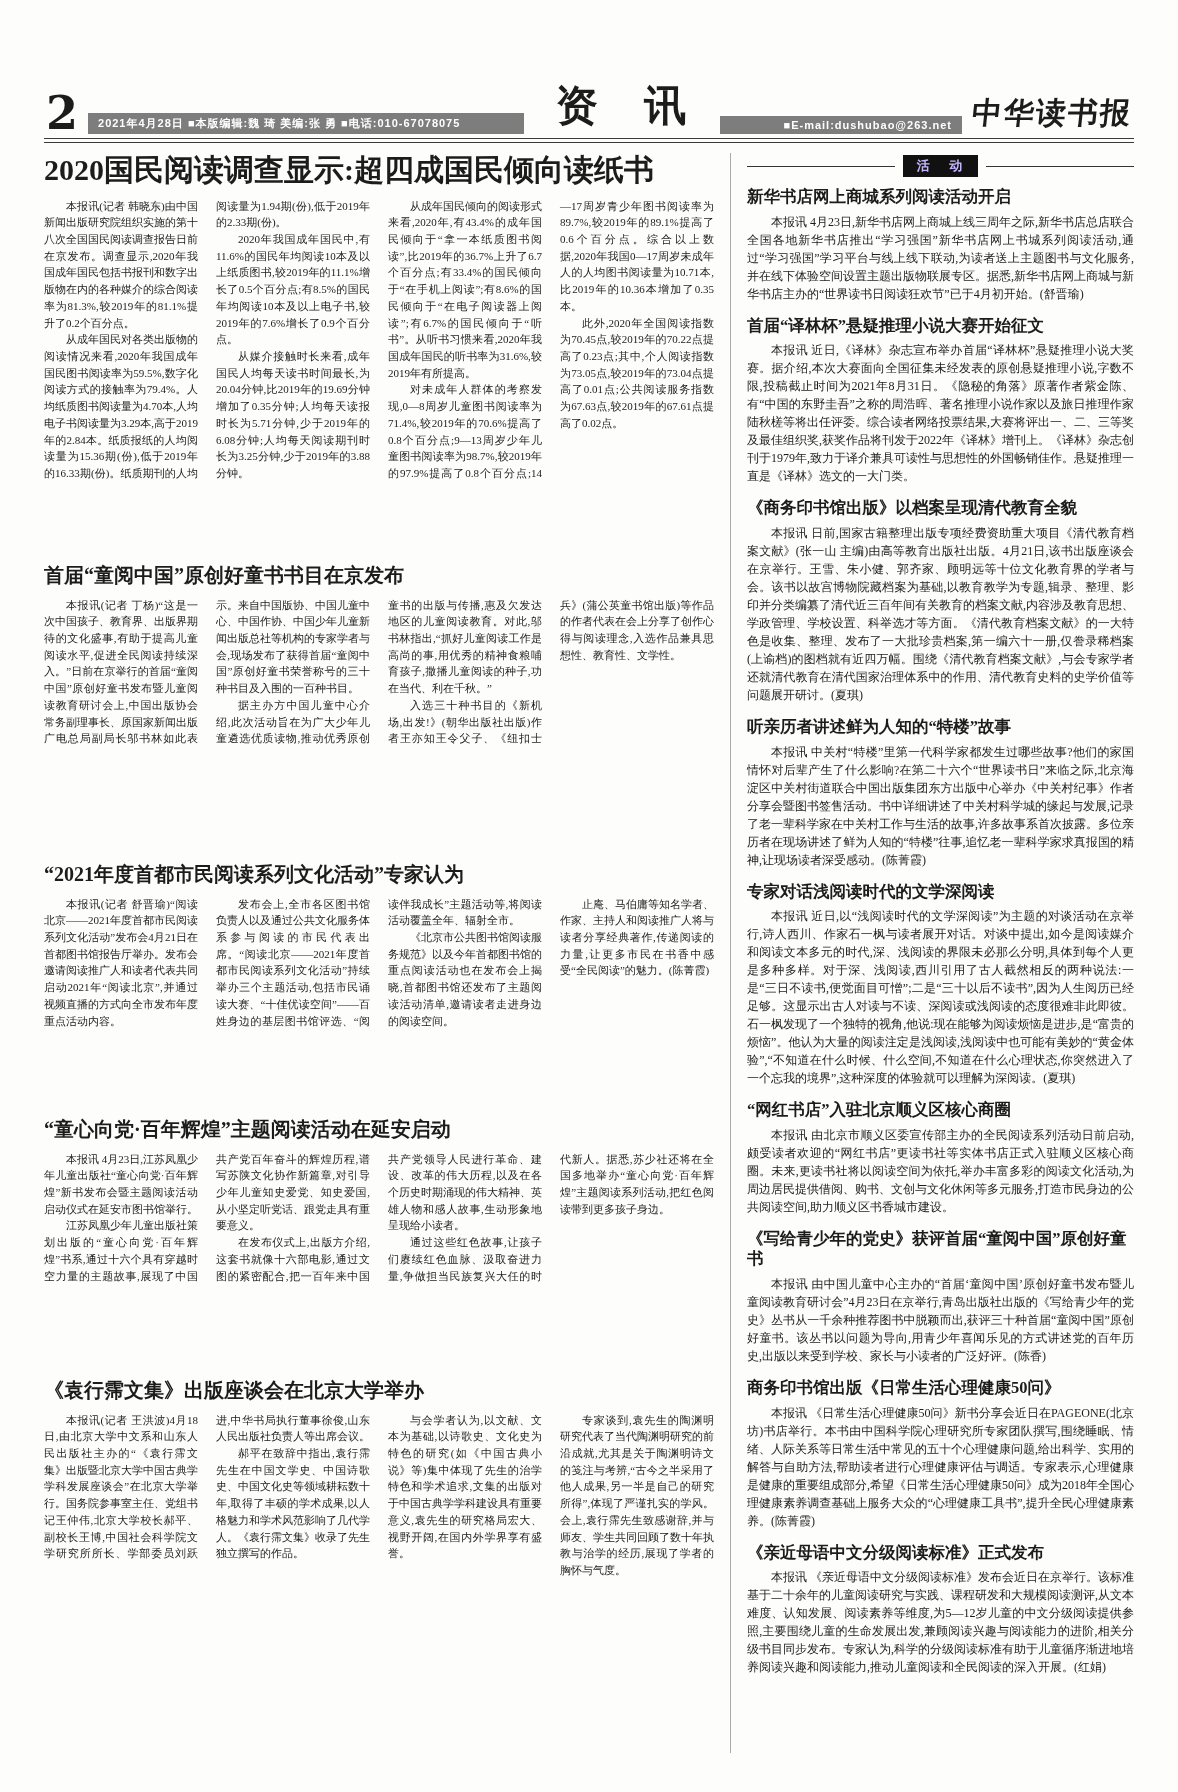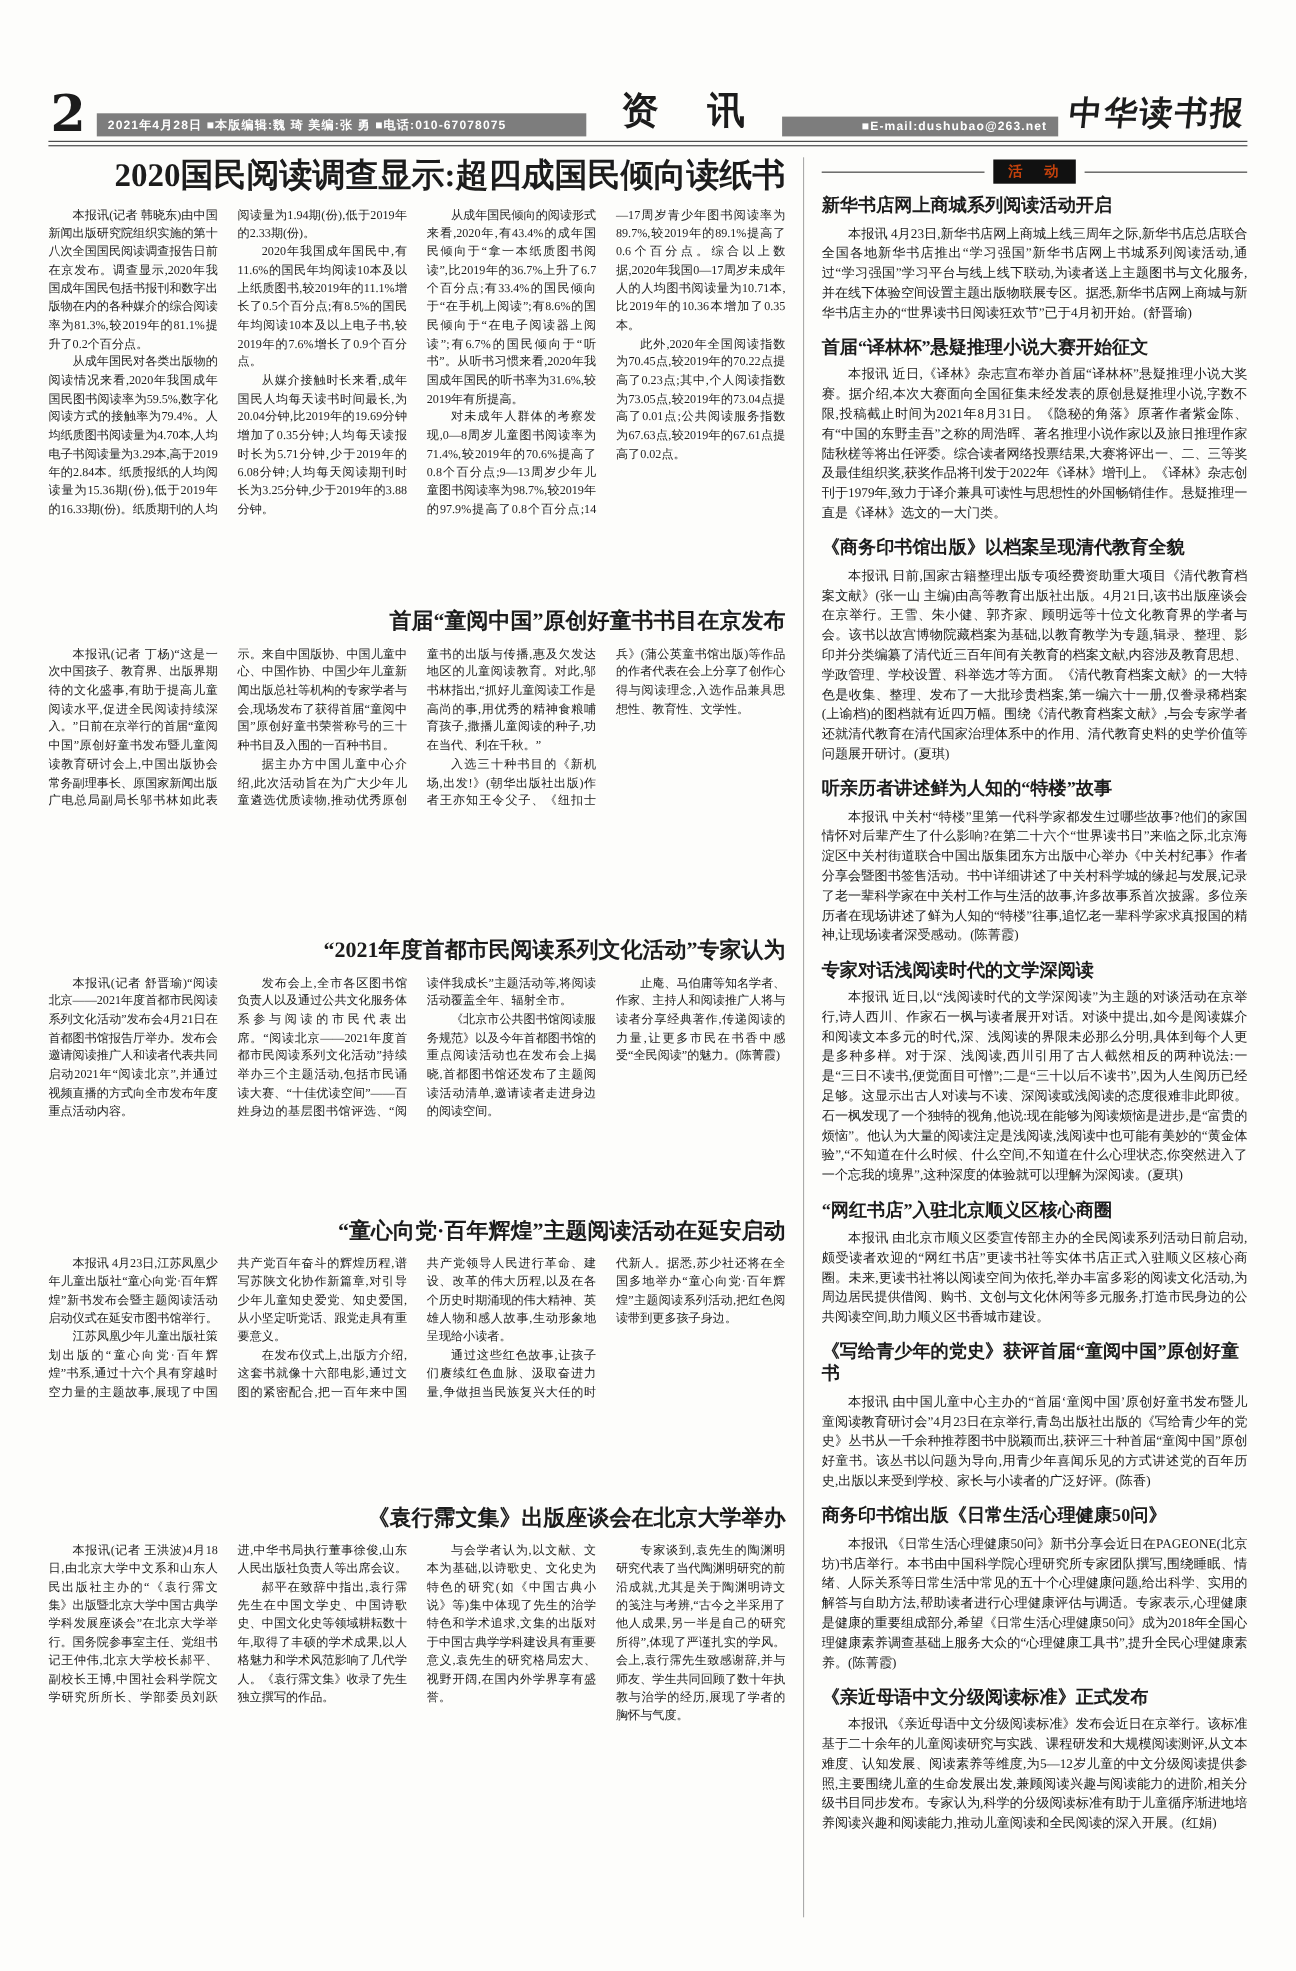--- a/index.html
+++ b/index.html
@@ -11,48 +11,48 @@
   }
   
   .header { display:flex; align-items:flex-end; gap:10px; padding:0 2px; }
   .page-num { font-size:46px; font-weight:bold; line-height:0.9; font-family:"DejaVu Serif",serif; }
   .hbar {
     background:#7d7d7d; color:#fff; font-family:"Liberation Sans",sans-serif;
     font-size:11px; font-weight:bold; padding:3px 10px; white-space:nowrap; letter-spacing:1px;
   }
   .hbar.left { flex:1 1 auto; }
   .hbar.right { flex:1 1 auto; text-align:right; }
-  .section-title { font-size:34px; font-weight:bold; letter-spacing:18px; padding:0 6px 0 22px; white-space:nowrap; }
+  .section-title { font-size:42px; font-weight:bold; letter-spacing:18px; padding:0 6px 0 22px; white-space:nowrap; }
   .masthead { font-size:30px; font-weight:bold; white-space:nowrap; transform:skewX(-6deg); letter-spacing:2px; font-family:"DejaVu Serif",serif; }
   .rule-double { border-top:1.5px solid #3a3a3a; border-bottom:1px solid #3a3a3a; height:5px; margin-top:4px; }
   
   .body-wrap { display:flex; margin-top:10px; height:1600px; }
   .left-zone { width:686px; flex:0 0 686px; padding-right:16px; }
   .right-zone { flex:1 1 auto; border-left:1px solid #aaa; padding-left:16px; overflow:hidden; }
   
   .art { margin-bottom:14px; }
-  .art-title { text-align:right; font-weight:bold; line-height:1.15; margin-bottom:10px; }
+  .art-title { text-align:left; font-weight:bold; line-height:1.15; margin-bottom:10px; }
   .t-main  { font-size:30px; letter-spacing:0px; font-weight:900; }
   .t-sub   { font-size:20px; }
   .art-body {
     column-gap:18px; text-align:justify; font-size:11px; line-height:1.52;
     overflow:hidden;
   }
   .cols4 { column-count:4; }
   .art-body p { text-indent:2em; margin:0; }
   .a1 .art-body { height:352px; }
   .a2 .art-body { height:252px; }
   .a3 .art-body { height:208px; }
   .a4 .art-body { height:214px; }
   .a5 .art-body { height:312px; }
   
   .badge-row { display:flex; align-items:center; gap:8px; margin:2px 0 10px 0; }
   .badge-row .hline { flex:1 1 auto; border-top:1px solid #333; }
   .activity-badge {
-    background:#111; color:#c2410c; font-family:"Liberation Sans",sans-serif;
+    background:#111; color:#c4b5fd; font-family:"Liberation Sans",sans-serif;
     font-size:13px; font-weight:bold; letter-spacing:8px; padding:2px 8px 2px 14px;
   }
   .ract { margin-bottom:13px; }
   .ract-title { font-weight:bold; font-size:16.5px; line-height:1.25; margin-bottom:5px; }
   .ract-body { font-size:12px; line-height:1.5; text-align:justify; }
   .ract-body p { text-indent:2em; }
 </style>
 </head>
 <body>
 

